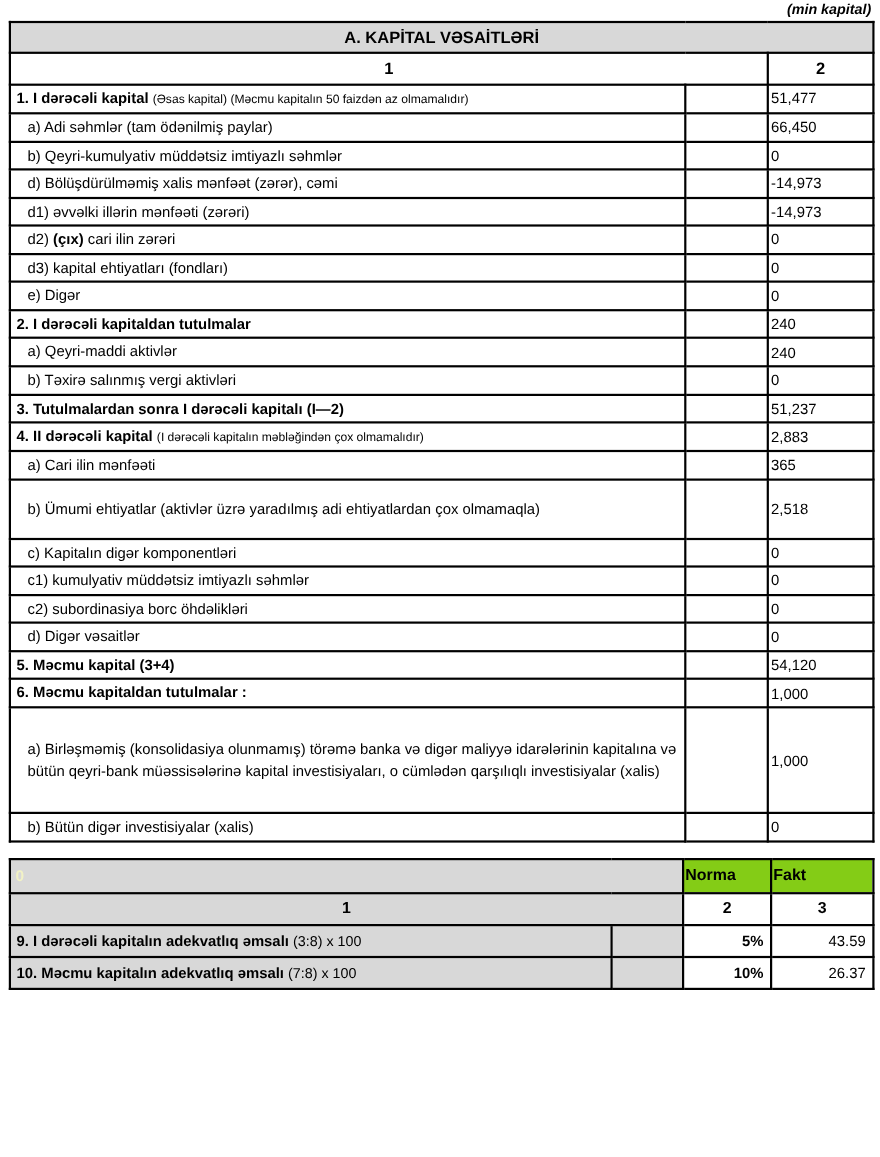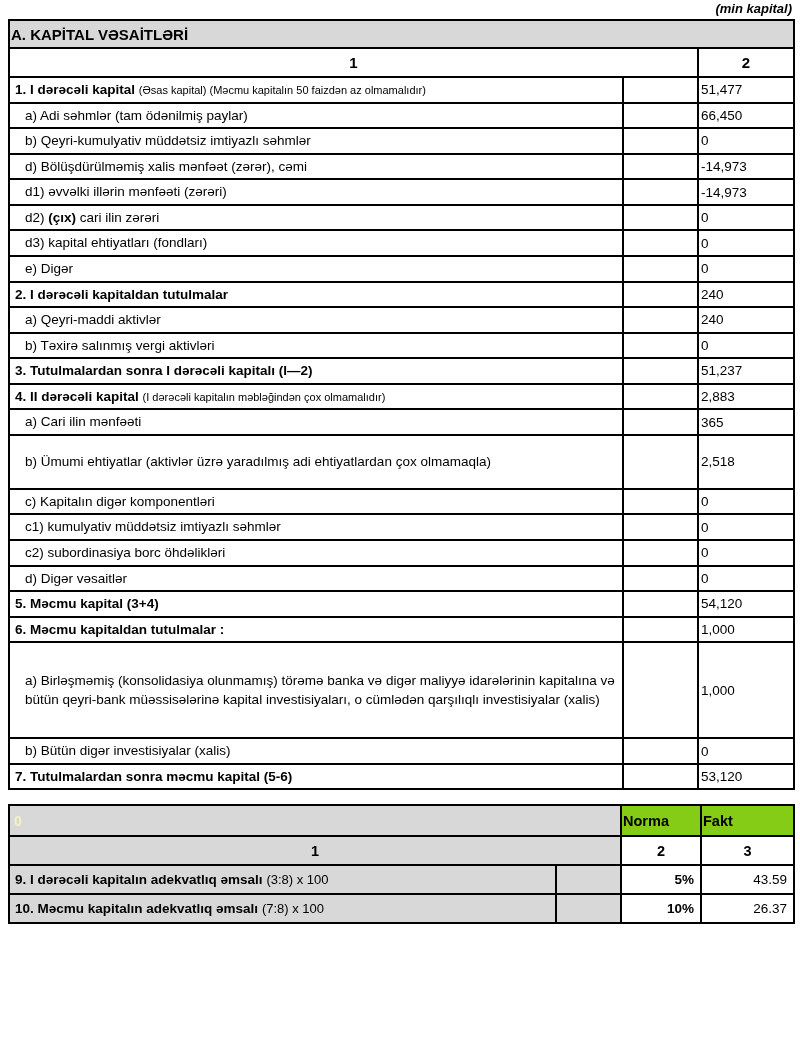--- a/index.html
+++ b/index.html
@@ -27,20 +27,21 @@
     border:2px solid #000;
   }
   td{
     border:2px solid #000;
     overflow:hidden;
     vertical-align:middle;
   }
   
   .title-row td{
     background:#d8d8d8;
+    text-align:center;
     font-weight:bold;
     font-size:15px;
     height:24px;
     border-bottom:2px solid #000;
   }
   .colhead td{
     text-align:center;
     font-weight:bold;
     font-size:15px;
     height:25px;
@@ -242,25 +243,20 @@
   </tr>
   <tr class="three item">
     <td class="lbl"><span>a) Birləşməmiş (konsolidasiya olunmamış) törəmə banka və digər maliyyə idarələrinin kapitalına və bütün qeyri-bank müəssisələrinə kapital investisiyaları, o cümlədən qarşılıqlı investisiyalar (xalis)</span></td>
     <td class="mid"></td>
     <td class="val">1,000</td>
   </tr>
   <tr class="single item">
     <td class="lbl"><span>b) Bütün digər investisiyalar (xalis)</span></td>
     <td class="mid"></td>
     <td class="val">0</td>
-  </tr>
-  <tr class="single sec">
-    <td class="lbl"><span>7. Tutulmalardan  sonra məcmu kapital (5-6)</span></td>
-    <td class="mid"></td>
-    <td class="val">53,120</td>
   </tr>
 </tbody>
   </table>
 
 <table class="t2">
   <colgroup>
       <col style="width:547px">
       <col style="width:65px">
       <col style="width:80px">
       <col style="width:93px">

